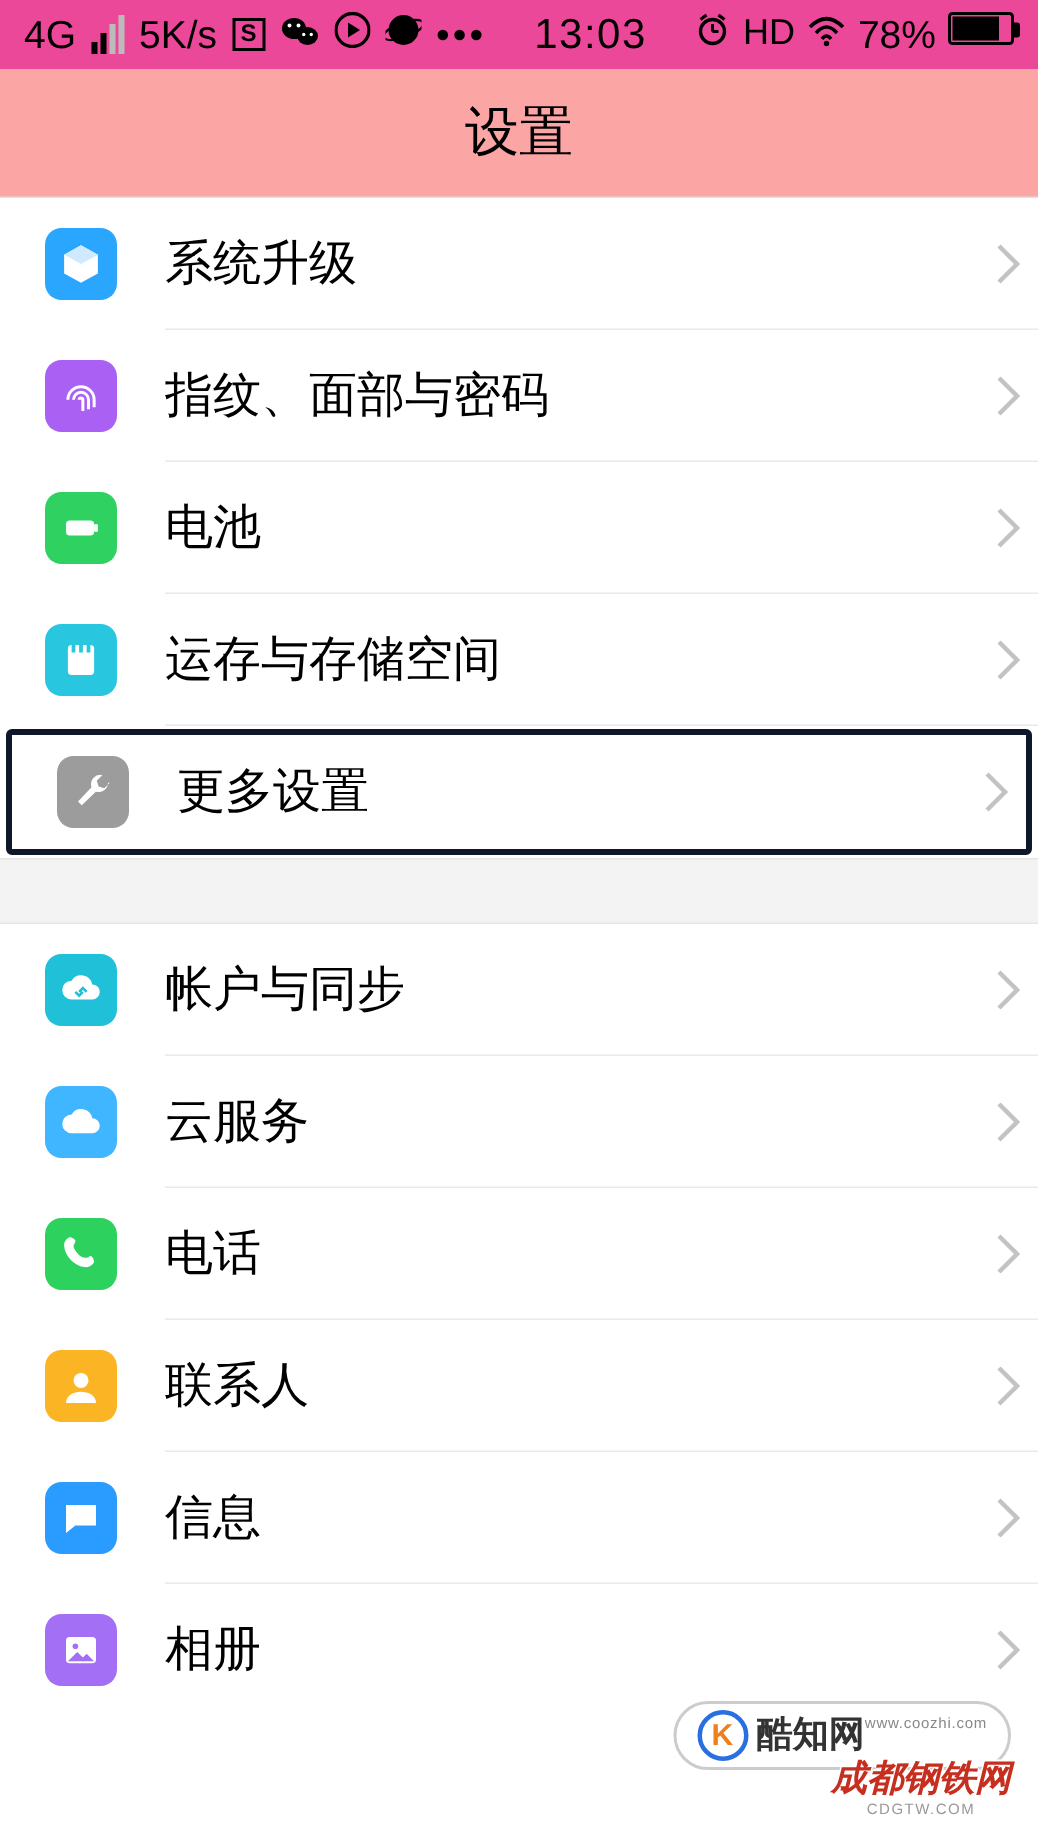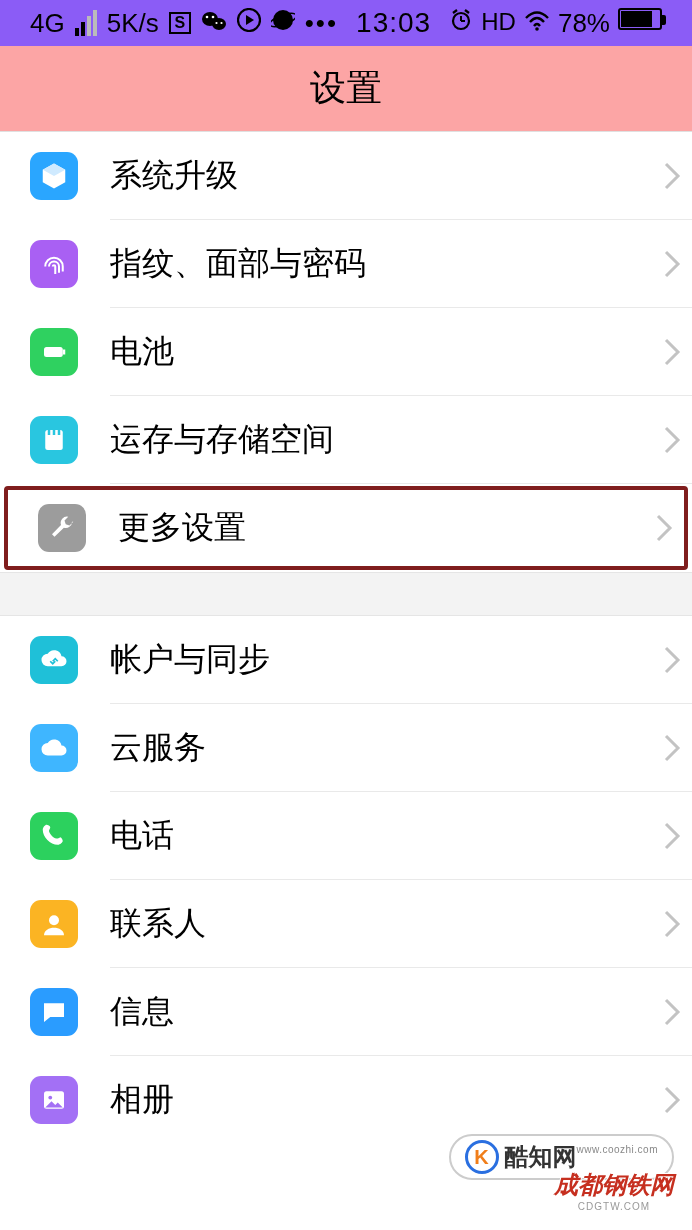--- a/index.html
+++ b/index.html
@@ -1,20 +1,20 @@
 <!DOCTYPE html>
 <html><head>
 <meta charset="utf-8">
 <style>
   * { margin: 0; padding: 0; box-sizing: border-box; }
   html, body { width: 692px; height: 1230px; font-family: -apple-system, "PingFang SC", "Helvetica Neue", Arial, sans-serif; background: #f2f2f2; color: #000; }
   .screen { width: 692px; height: 1230px; background: #fff; position: relative; overflow: hidden; }
 
   
-  .status-bar { height: 46px; display: flex; align-items: center; padding: 0 30px; background: #8b5cf6; font-size: 26px; color: #000; }
+  .status-bar { height: 46px; display: flex; align-items: center; padding: 0 16px; background: #ec4899; font-size: 26px; color: #000; }
   .status-left { display: flex; align-items: center; gap: 10px; }
   .status-center { flex: 1; text-align: center; font-size: 28px; letter-spacing: 1px; }
   .status-right { display: flex; align-items: flex-start; gap: 8px; }
   .sig-bars { display: inline-flex; align-items: flex-end; gap: 2px; }
   .sig-bars span { width: 4px; background: #000; display: inline-block; }
   .sig-bars span:nth-child(1){ height:8px; }
   .sig-bars span:nth-child(2){ height:14px; }
   .sig-bars span:nth-child(3){ height:20px; background:#bbb; }
   .sig-bars span:nth-child(4){ height:26px; background:#bbb; }
   .net-text { font-size: 26px; }
@@ -31,21 +31,21 @@
   
   .group { background:#fff; }
   .row { display:flex; align-items:center; height:88px; padding-left:30px; position:relative; }
   .row .icon-wrap { width:48px; height:48px; border-radius:11px; flex:0 0 48px; display:flex; align-items:center; justify-content:center; margin-right:32px; }
   .row .label { font-size:32px; color:#000; flex:1; }
   .row .chev { width:40px; flex:0 0 40px; display:flex; align-items:center; justify-content:center; color:#c3c3c3; }
   .row .divider { position:absolute; left:110px; right:0; bottom:0; height:1px; background:#e9e9e9; }
   .row:last-child .divider { display:none; }
   .section-gap { height:44px; background:#f3f3f3; border-top:1px solid #e5e5e5; border-bottom:1px solid #e5e5e5; }
 
-  .highlight { border:4px solid #7f1d1d; border-radius:4px; margin:2px 4px; height:84px; }
+  .highlight { border:4px solid #0f172a; border-radius:4px; margin:2px 4px; height:84px; }
 
   
   .bg-blue   { background:#2aa6ff; }
   .bg-purple { background:#a960f3; }
   .bg-green  { background:#2fd160; }
   .bg-orange { background:#ff9f17; }
   .bg-cyan   { background:#29c6e0; }
   .bg-gray   { background:#9c9c9c; }
   .bg-teal   { background:#1fc0d8; }
   .bg-sky    { background:#3fb6ff; }

